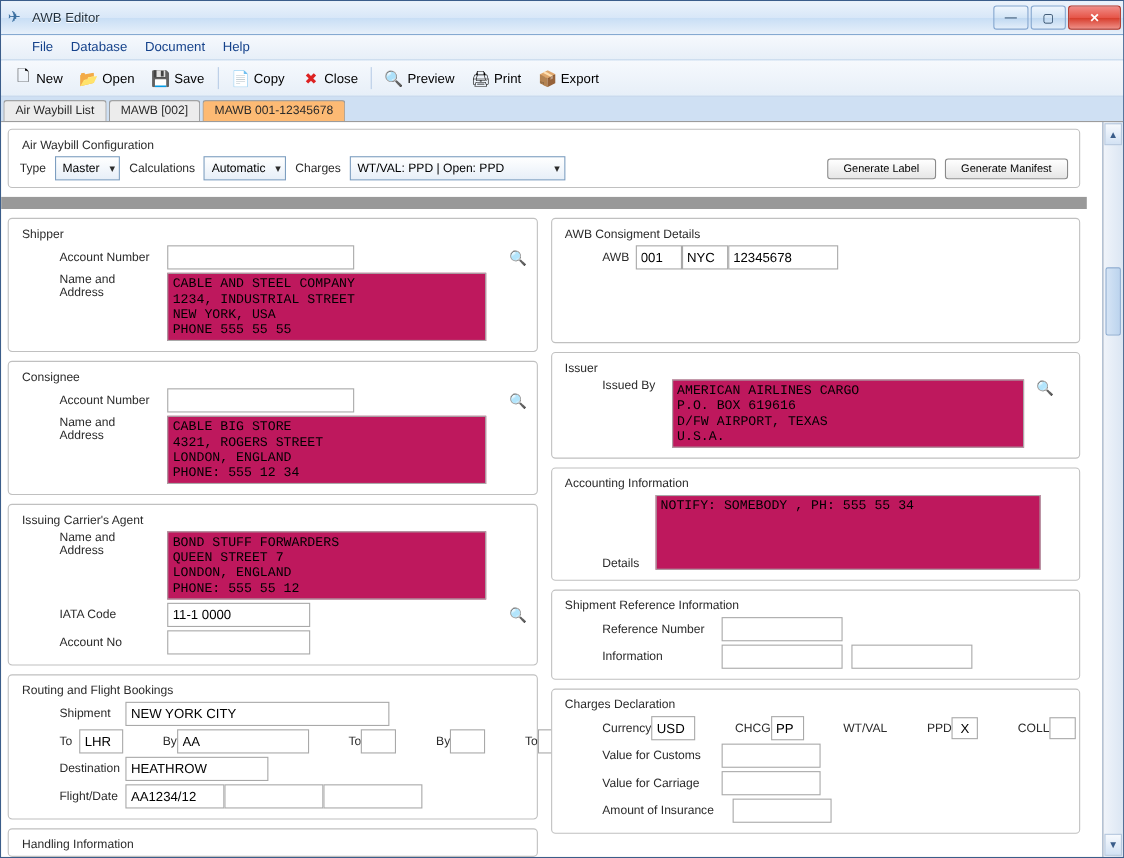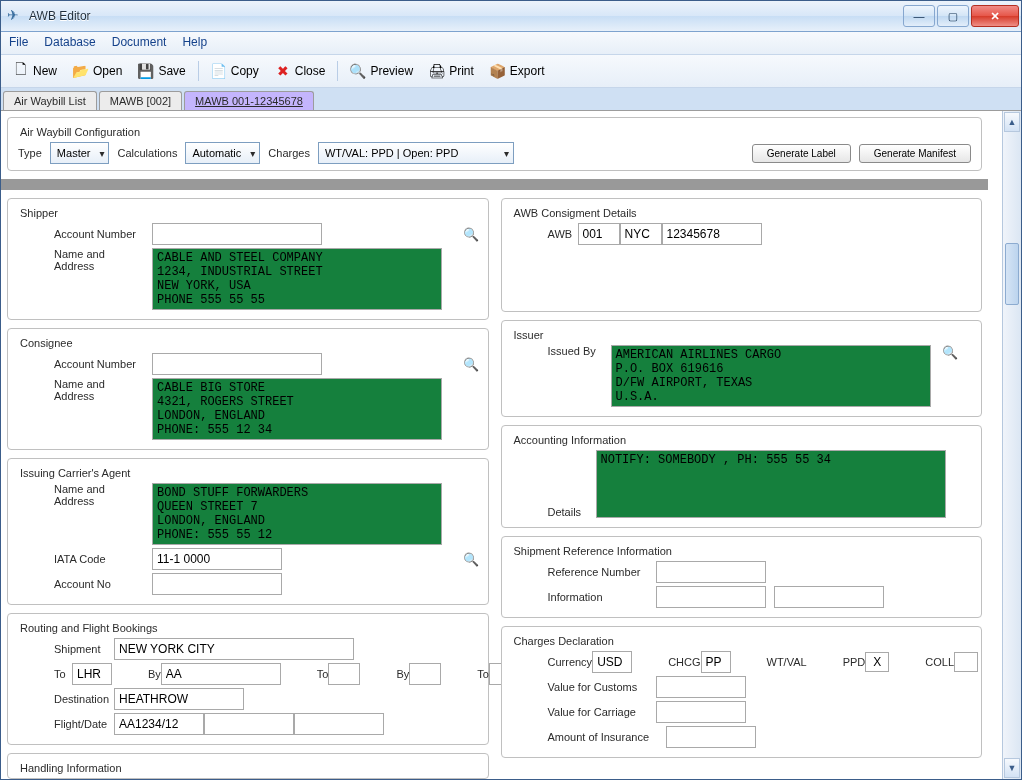--- a/index.html
+++ b/index.html
@@ -3,47 +3,47 @@
 <meta charset="utf-8">
 <style>
 html,body{margin:0;padding:0;font-family:"Segoe UI",Tahoma,sans-serif;font-size:12px;color:#000;background:#fff;}
 .window{width:1022px;height:780px;display:flex;flex-direction:column;background:#d4e6f6;border:1px solid #3b5d8a;box-sizing:border-box;}
 .titlebar{height:30px;background:linear-gradient(to bottom,#ecf3fb,#d8e7f8 50%,#c8def5 51%,#e7f0fa);display:flex;align-items:center;padding:0 2px 0 6px;border-bottom:1px solid #7da2ce;}
 .titlebar .icon{width:16px;height:16px;margin-right:6px;font-size:14px;line-height:14px;color:#3b6fa0;}
 .titlebar .title{flex:1;color:#1e2d3b;font-size:12px;text-shadow:0 1px 0 #fff;}
 .winbtns{display:flex;gap:2px;}
 .winbtn{width:30px;height:20px;border:1px solid #86a7cf;border-radius:3px;background:linear-gradient(to bottom,#eef5fd,#d3e5f6 50%,#bfd8f1 51%,#e3eefa);display:flex;align-items:center;justify-content:center;color:#0b2a4a;font-size:11px;}
 .winbtn.close{background:linear-gradient(to bottom,#f08c87,#e65649 50%,#d63b2a 51%,#ef8f87);border-color:#b32e20;width:46px;color:#fff;font-weight:bold;}
-.menubar{height:22px;background:linear-gradient(to bottom,#f6f9fd,#e7eff8);display:flex;align-items:stretch;gap:0px;padding:0 0;border-bottom:1px solid #c6d6ea;}
+.menubar{height:22px;background:linear-gradient(to bottom,#f6f9fd,#e7eff8);display:flex;align-items:stretch;gap:0px;padding:0 20px;border-bottom:1px solid #c6d6ea;}
 .menuitem{padding:3px 8px;color:#15428b;cursor:default;}
 .toolbar{height:28px;background:linear-gradient(to bottom,#f6f9fd,#e7eff8);display:flex;align-items:center;gap:4px;padding:2px 6px;border-bottom:1px solid #c6d6ea;}
 .tbitem{display:flex;align-items:center;gap:4px;padding:2px 6px;border-radius:3px;cursor:default;}
 .tbsep{width:1px;height:20px;background:#b9cde6;margin:0 2px;}
 .tbicon{width:16px;height:16px;display:flex;align-items:center;justify-content:center;font-size:14px;}
 .tabstrip{height:22px;background:#cfe0f3;display:flex;align-items:flex-end;padding:0 2px;border-bottom:1px solid #9c9c9c;}
 .tab{padding:3px 10px;margin-right:2px;background:#ececec;border:1px solid #9c9c9c;border-bottom:none;border-radius:3px 3px 0 0;font-size:11px;color:#2b2b2b;cursor:default;white-space:nowrap;}
-.tab.active{background:#c4b5fd;text-decoration:underline;}
+.tab.active{background:#fdba74;}
 .content-outer{flex:1;background:#999;display:flex;overflow:hidden;}
 .content-scroll{flex:1;overflow:hidden;background:#fff;margin:0;padding:6px 20px 0 6px;display:flex;flex-direction:column;gap:8px;}
 .scrollbar{width:18px;background:linear-gradient(to right,#f0f4fa,#dbe6f3);border-left:1px solid #b6c8de;display:flex;flex-direction:column;}
 .sb-btn{height:18px;display:flex;align-items:center;justify-content:center;font-size:9px;color:#3b5d8a;background:linear-gradient(to bottom,#f6f9fd,#d3e2f4);border:1px solid #b6c8de;margin:1px;}
 .sb-track{flex:1;position:relative;}
 .sb-thumb{position:absolute;left:2px;right:2px;top:110px;height:60px;background:linear-gradient(to right,#d5e4f5,#bcd4ee);border:1px solid #8cabd0;border-radius:2px;}
 .panel{border:1px solid #c0c0c0;border-radius:4px;background:#fff;}
 .panel-pad{padding:6px 10px 6px 10px;}
 .panel-title{font-size:11px;color:#2b2b2b;margin:0 0 4px 0;padding:2px 0 0 2px;}
 .two-col{display:flex;gap:12px;}
 .col{flex:1;display:flex;flex-direction:column;gap:8px;min-width:0;}
 label,.lbl{font-size:11px;color:#2b2b2b;}
 .row{display:flex;align-items:center;gap:8px;margin:3px 0;}
 .row .lbl{width:90px;flex-shrink:0;margin-left:36px;}
 .row-wide .lbl{width:100px;}
 input[type=text]{border:1px solid #a9a9a9;padding:2px 4px;font-family:inherit;font-size:12px;height:16px;background:#fff;}
 .mono{font-family:"Courier New",monospace;font-size:12px;}
-textarea,.multiline{border:1px solid #a9a9a9;padding:2px 4px;font-family:"Courier New",monospace;font-size:12px;background:#15803d;resize:none;white-space:pre;overflow:hidden;}
+textarea,.multiline{border:1px solid #a9a9a9;padding:2px 4px;font-family:"Courier New",monospace;font-size:12px;background:#be185d;resize:none;white-space:pre;overflow:hidden;}
 .select{border:1px solid #7d9ec0;background:linear-gradient(to bottom,#fff,#e7eff8);padding:1px 18px 1px 6px;height:18px;display:inline-flex;align-items:center;position:relative;font-size:11px;}
 .select:after{content:"▾";position:absolute;right:4px;font-size:10px;color:#2b2b2b;}
 .btn{border:1px solid #8a8a8a;background:linear-gradient(to bottom,#fff,#e6e6e6);padding:3px 14px;border-radius:3px;font-size:10px;cursor:default;}
 .lookup{width:14px;height:14px;font-size:13px;color:#7a7a3a;margin-left:auto;}
 .fieldbox{border:1px solid #a9a9a9;padding:1px 4px;height:16px;display:inline-flex;align-items:center;font-size:12px;min-width:14px;justify-content:center;}
 .gray-strip{height:14px;background:#999;margin:0 -6px;}
 .cfg-row{display:flex;align-items:center;gap:8px;}
 .cfg-right{margin-left:auto;display:flex;gap:8px;}
 .small-gap{gap:0;}
 </style>

